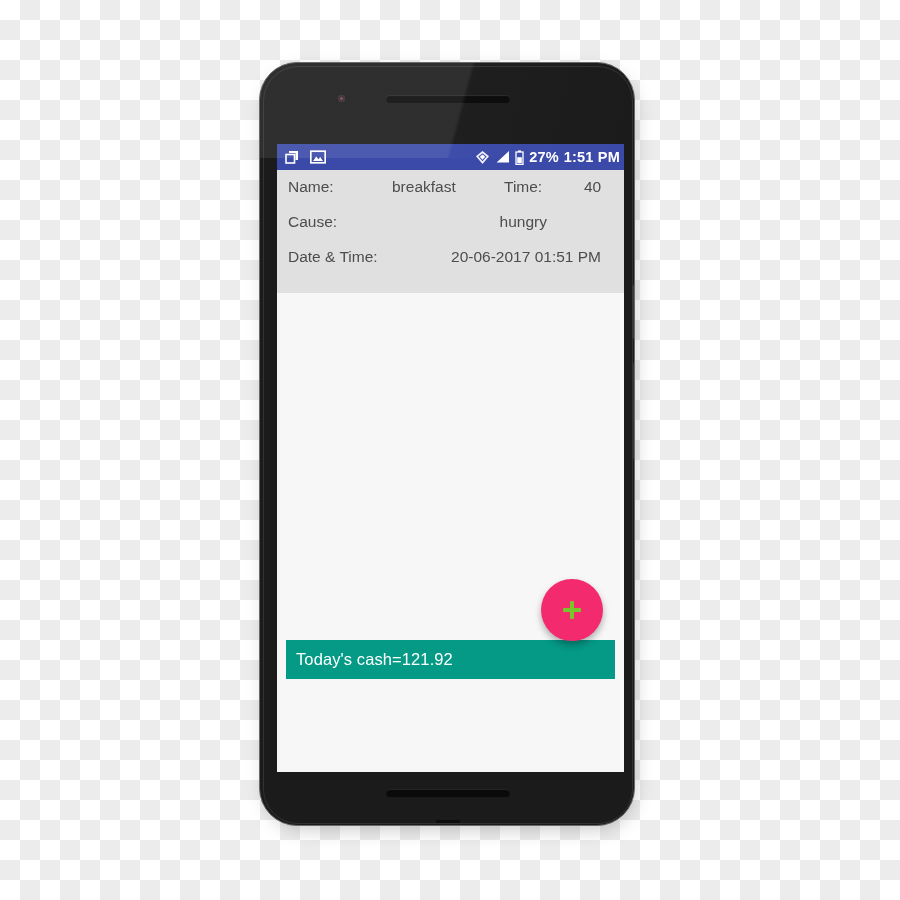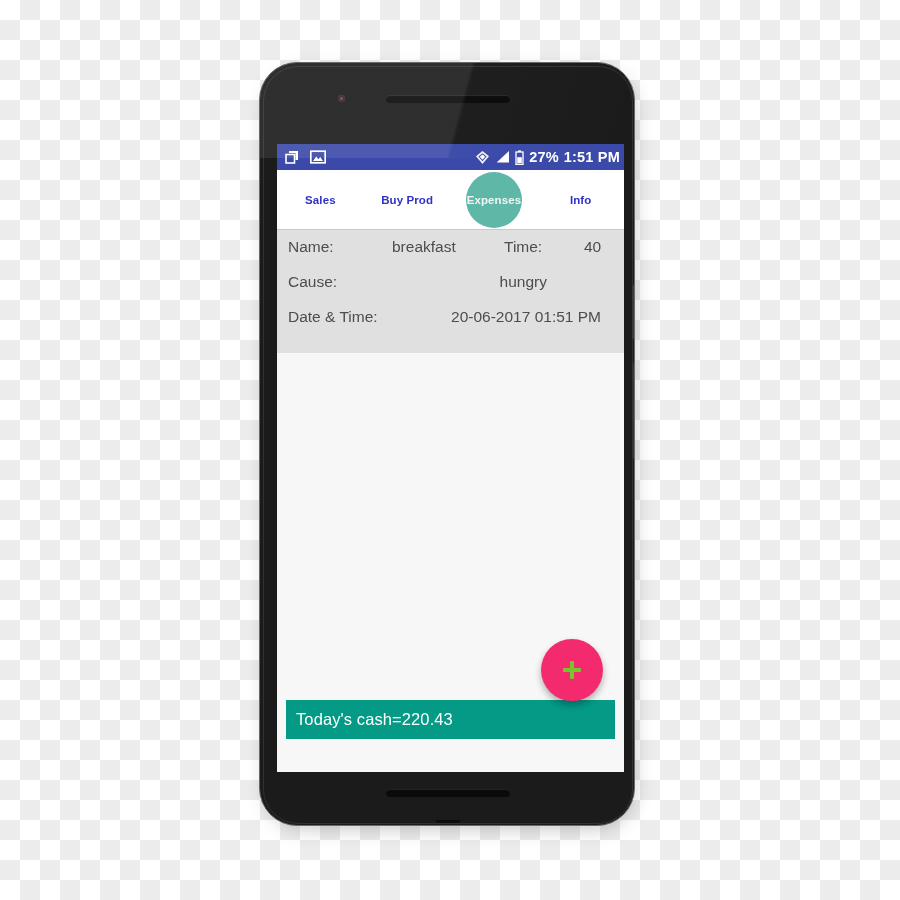--- a/index.html
+++ b/index.html
@@ -351,35 +351,20 @@
               <rect x="3" y="0.4" width="3" height="1.6" fill="#ffffff"></rect>
               <rect x="1" y="2" width="7" height="12.4" fill="none" stroke="#ffffff" stroke-width="1.3"></rect>
               <rect x="2.2" y="7.2" width="4.6" height="6" fill="#ffffff"></rect>
             </svg>
           </span>
           <span class="status-text">27%</span>
           <span class="status-text">1:51 PM</span>
         </div>
       </div>
 
-      <div class="tab-bar">
-        <div class="tab">
-          <span class="tab-label">Sales</span>
-        </div>
-        <div class="tab">
-          <span class="tab-label">Buy Prod</span>
-        </div>
-        <div class="tab active">
-          <span class="tab-ripple"></span>
-          <span class="tab-label">Expenses</span>
-        </div>
-        <div class="tab">
-          <span class="tab-label">Info</span>
-        </div>
-      </div>
 
       <div class="detail-panel">
         <div class="detail-row">
           <span class="cell-label">Name:</span>
           <span class="cell-name">breakfast</span>
           <span class="cell-cost-label">Time:</span>
           <span class="cell-cost-value">40</span>
         </div>
         <div class="detail-row">
           <span class="cell-label">Cause:</span>
@@ -389,21 +374,21 @@
           <span class="cell-label">Date &amp; Time:</span>
           <span class="cell-dt">20-06-2017 01:51 PM</span>
         </div>
       </div>
 
       <div class="list-area">
         <button class="fab">
           <span class="fab-plus"></span>
         </button>
         <div class="cash-bar">
-          <span class="cash-text">Today's cash=220.43</span>
+          <span class="cash-text">Today's cash=121.92</span>
         </div>
       </div>
 
     </div>
 
     <div class="btn-power"></div>
     <div class="btn-volume"></div>
   </div>
 </div>
 

